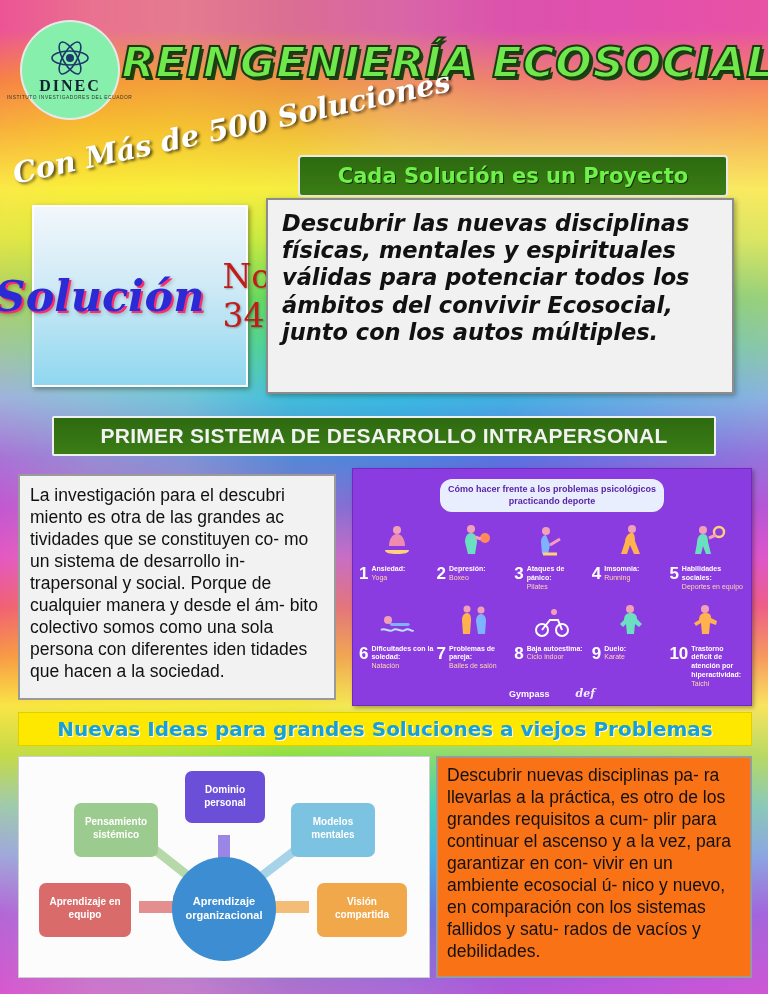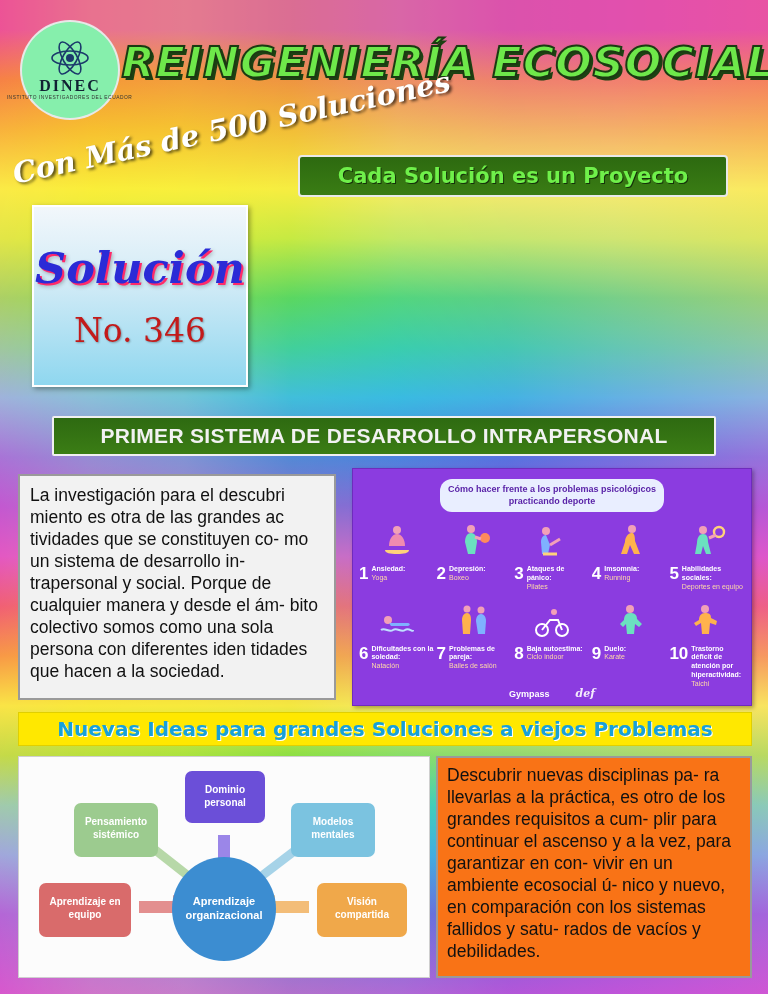--- a/index.html
+++ b/index.html
@@ -89,21 +89,21 @@
     white-space:nowrap;
     margin-top:7px;
   }
 
   
   .sol-card {
     position:absolute; left:32px; top:205px; width:216px; height:182px;
     background:linear-gradient(180deg,#f2f7fb 0%,#cfeaf6 45%,#8fd7ef 100%);
     border:2px solid #ffffff;
     box-shadow:2px 2px 5px rgba(0,0,0,.35);
-    display:flex; flex-direction:column; align-items:center; justify-content:center;
+    display:flex; align-items:center; justify-content:center;
     gap:18px;
   }
   .sol-word {
     font-family:"DejaVu Serif", serif;
     font-weight:bold; font-style:italic; font-size:43px;
     color:#2b2bd6;
     text-shadow:2px 2px 0 #ff2a6a, 3px 3px 4px rgba(0,0,0,.3);
   }
   .sol-num {
     font-family:"DejaVu Serif", serif;
@@ -222,20 +222,21 @@
 
   <div class="ribbon-500">Con Más de 500 Soluciones</div>
 
   <div class="green-bar">Cada Solución es un Proyecto</div>
 
   <div class="sol-card">
     <div class="sol-word">Solución</div>
     <div class="sol-num">No. 346</div>
   </div>
 
+  <div class="intro-box">Descubrir las nuevas disciplinas físicas, mentales y espirituales válidas para potenciar todos los ámbitos del convivir Ecosocial, junto con los autos múltiples.</div>
 
   <div class="subtitle-bar">PRIMER SISTEMA DE DESARROLLO INTRAPERSONAL</div>
 
   <div class="left-para">La investigación para el descubri miento es otra de las grandes ac tividades que se constituyen co- mo un sistema de desarrollo in- trapersonal y social. Porque de cualquier manera y desde el ám- bito colectivo somos como una sola persona con diferentes iden tidades que hacen a la sociedad.</div>
 
   <div class="info-card">
     <div class="info-title">Cómo hacer frente a los problemas psicológicos practicando deporte</div>
 
     <div class="info-grid">
       <div class="info-cell">

